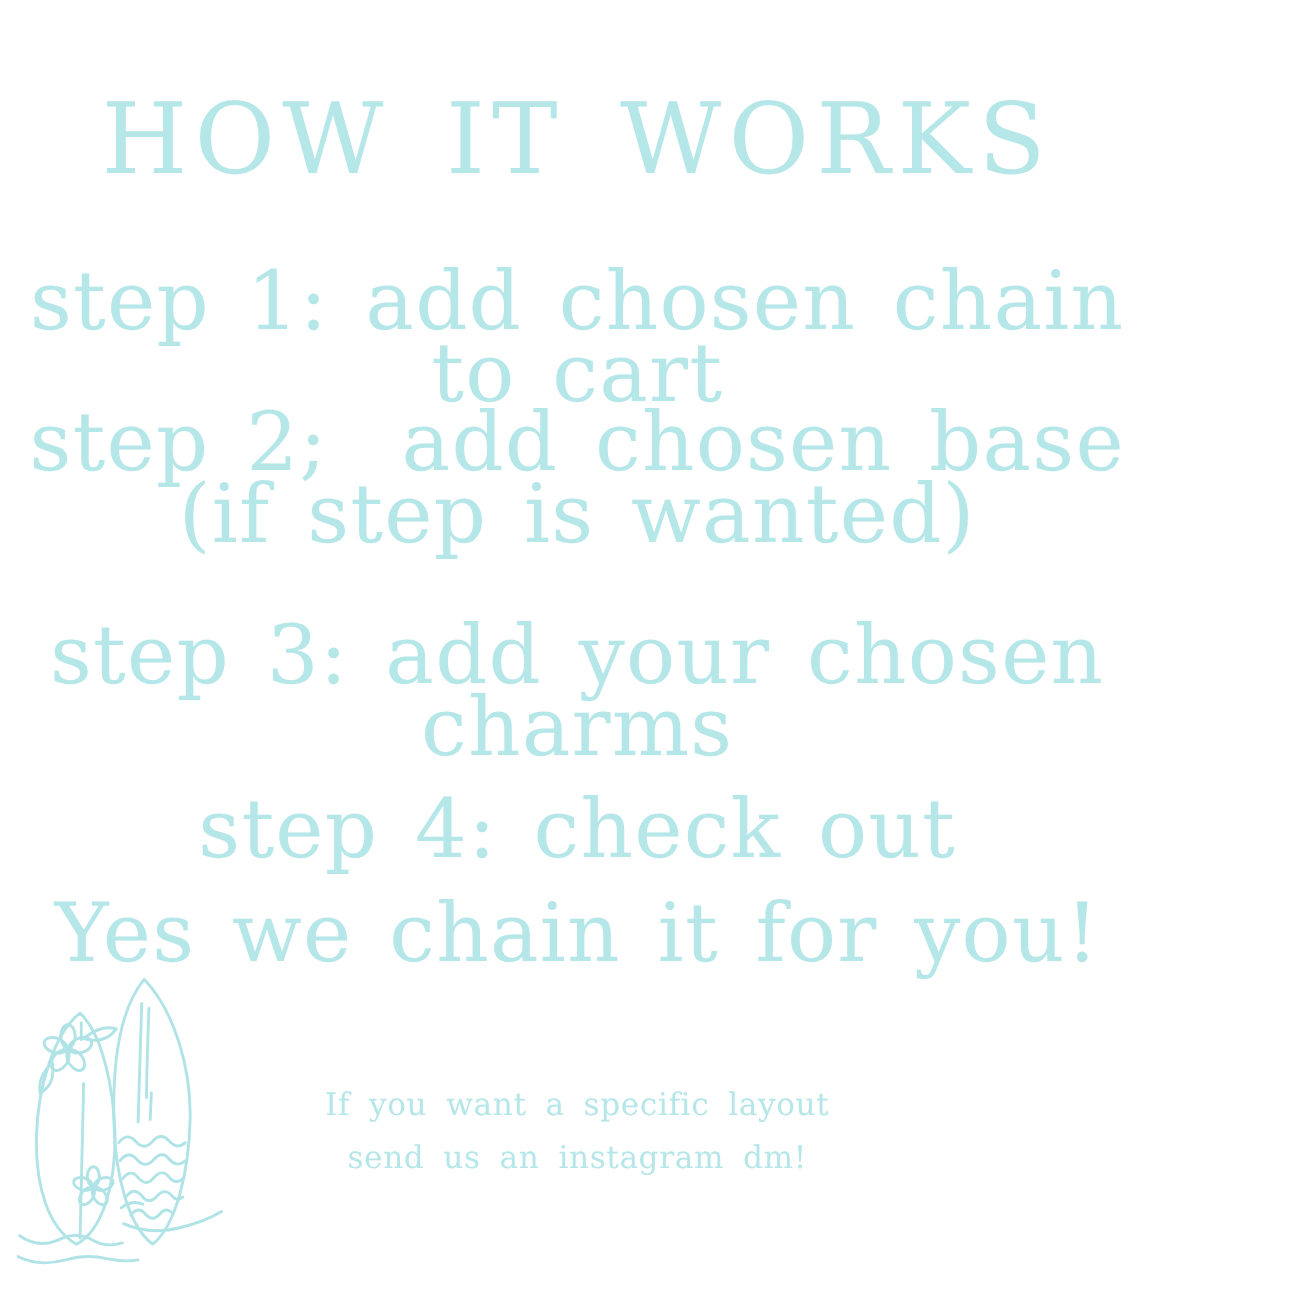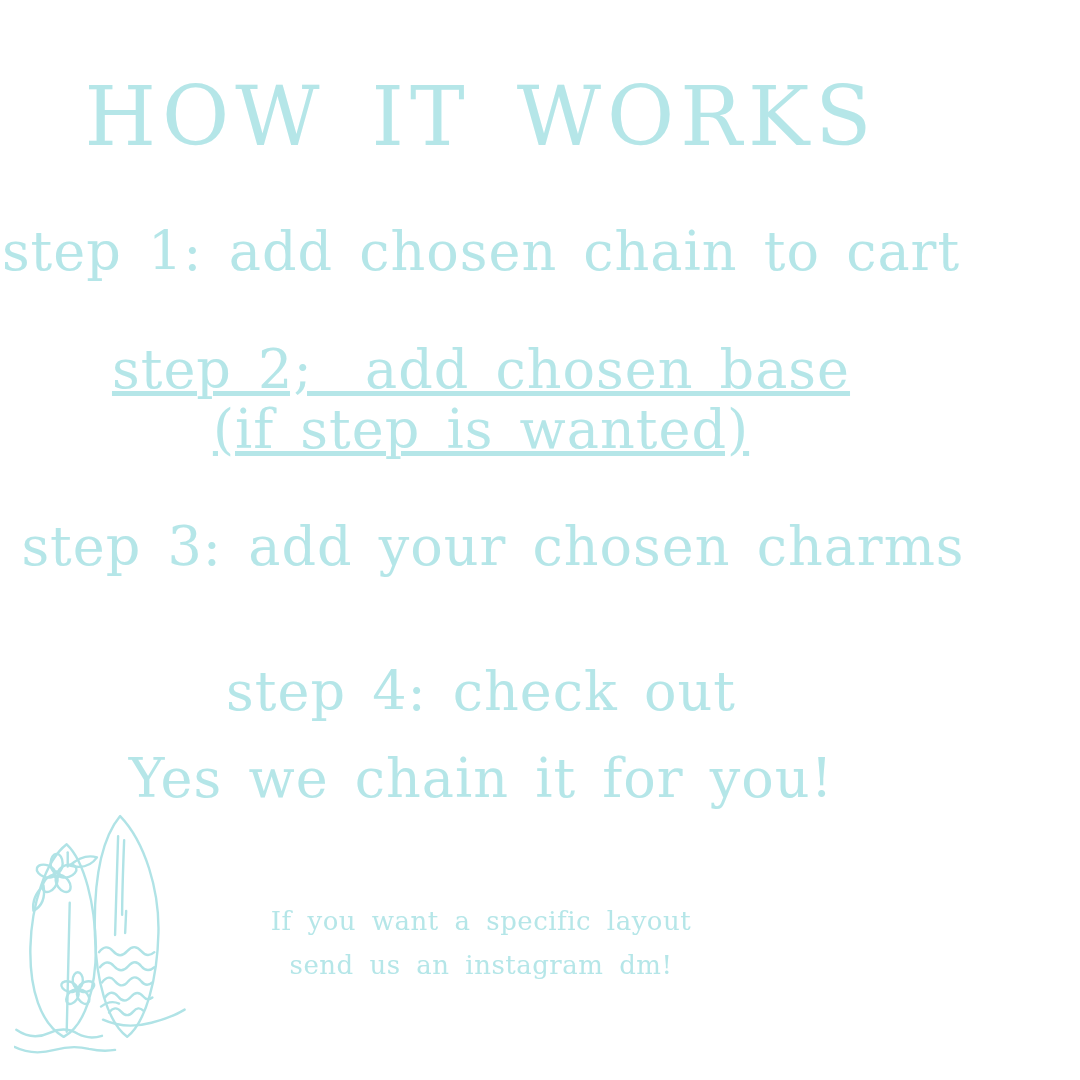--- a/index.html
+++ b/index.html
@@ -28,28 +28,28 @@
     font-weight: 400;
   }
   .title {
     top: 76px;
     font-size: 82px;
     letter-spacing: 6px;
     word-spacing: 14px;
     line-height: 1;
   }
   .step, .tagline {
-    font-size: 54px;
+    font-size: 68px;
     letter-spacing: 1px;
     word-spacing: 8px;
     line-height: 60px;
   }
   .step1 { top: 222px; }
-  .step2 { top: 340px; text-decoration: underline; }
-  .step3 { top: 517px; margin-left: 12px; }
+  .step2 { top: 340px; }
+  .step3 { top: 517px; }
   .step4 { top: 662px; }
   .tagline { top: 749px; }
   .note {
     top: 899px;
     font-size: 26px;
     letter-spacing: 0.5px;
     word-spacing: 7px;
     line-height: 44px;
   }
   .surfboards {

